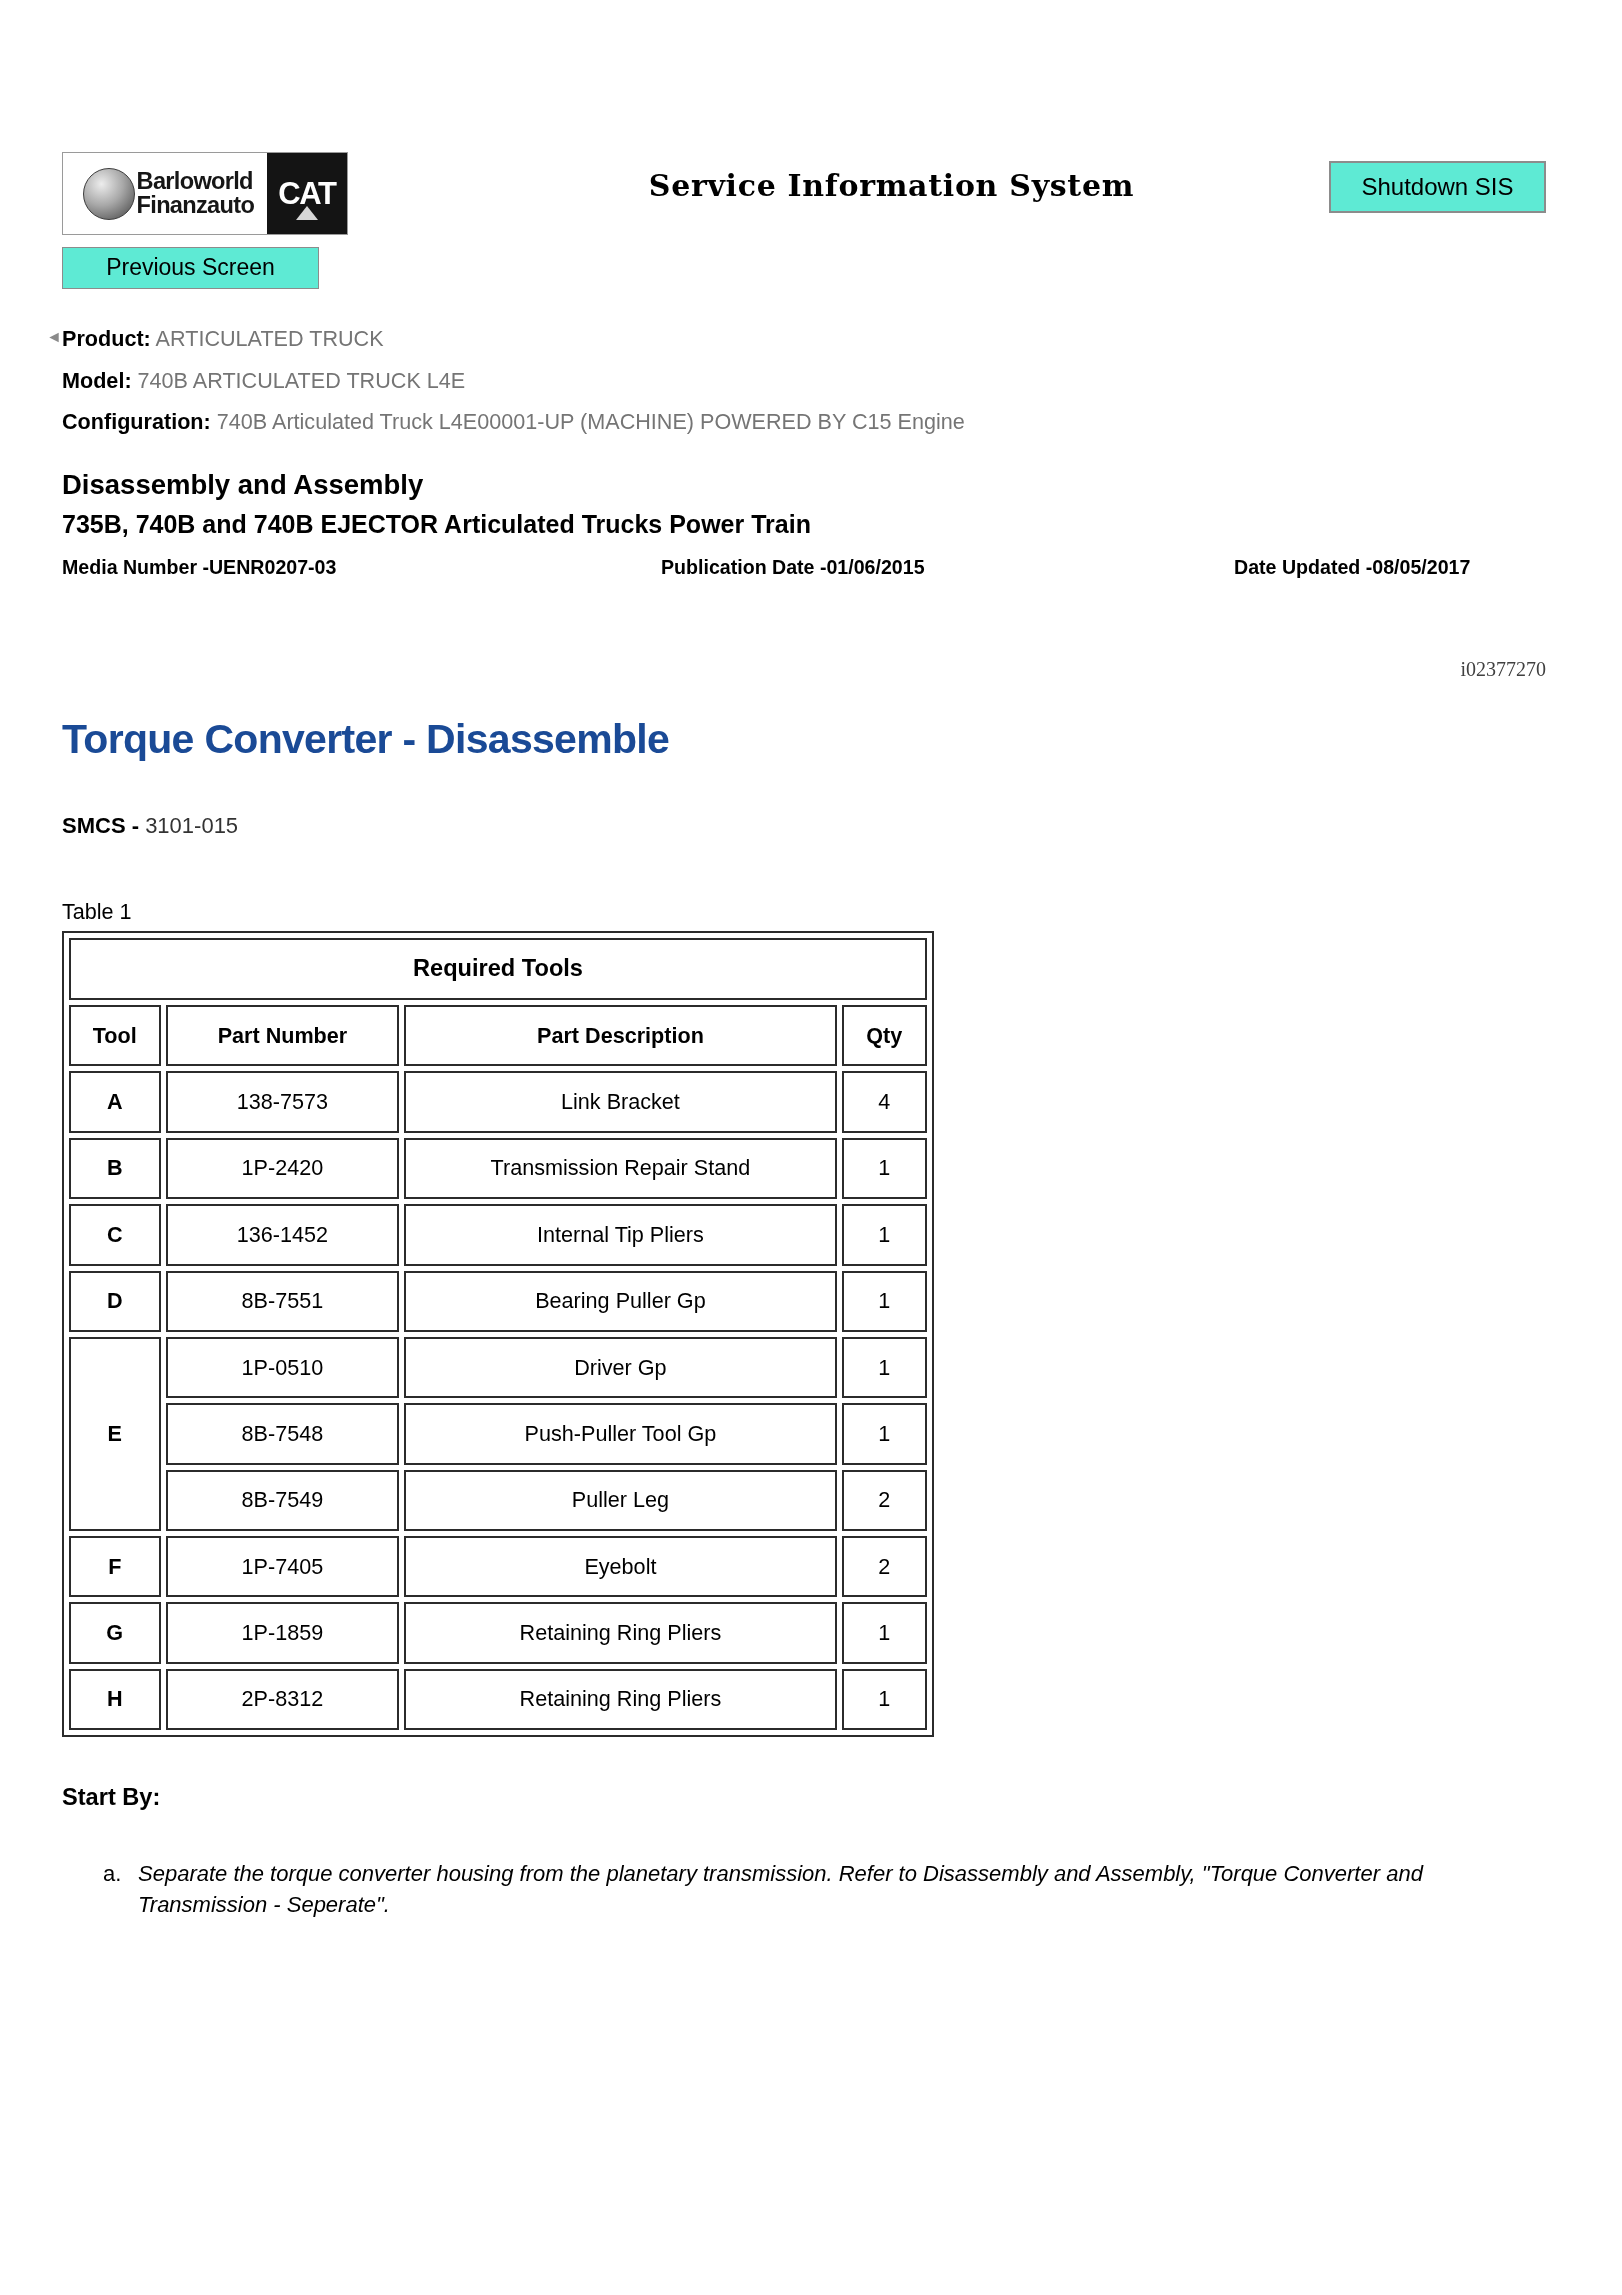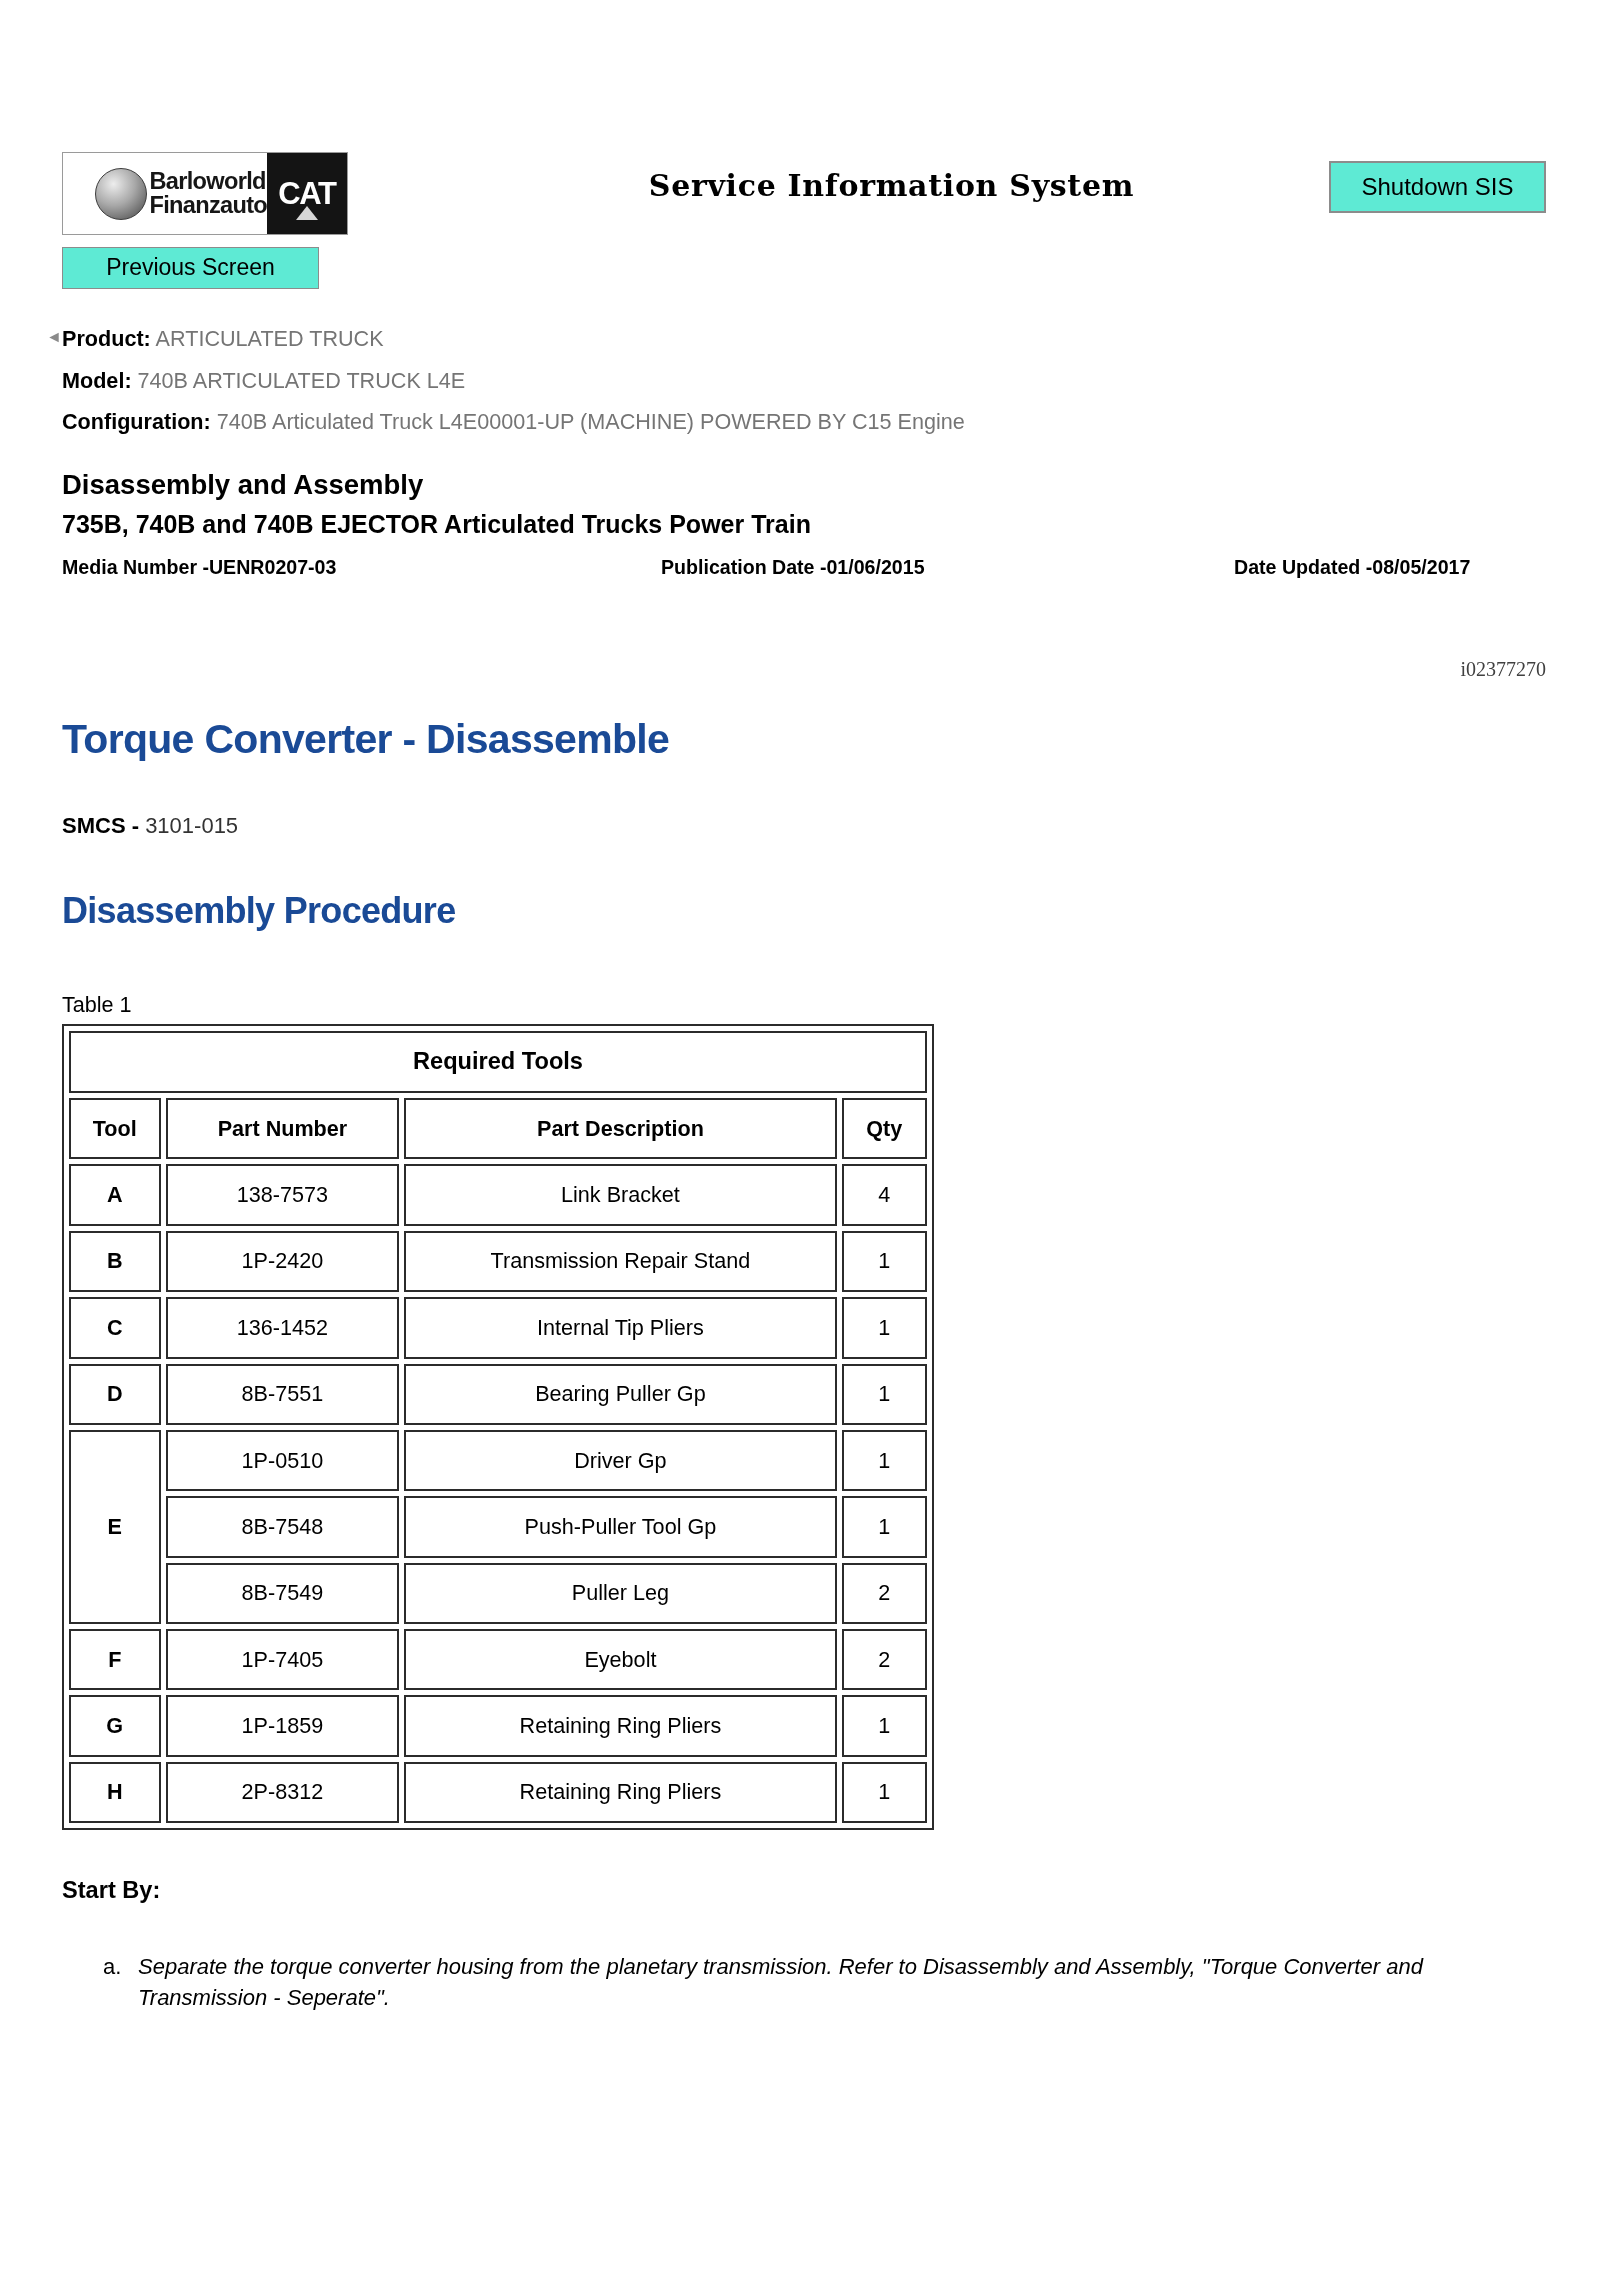--- a/index.html
+++ b/index.html
@@ -16,21 +16,21 @@
 
   
   .header { display:flex; align-items:flex-start; }
   .logo-col { width:294px; flex:none; }
   .logo {
     width:286px; height:83px;
     border:1.3px solid #9a9a9a;
     box-sizing:border-box;
     display:flex; background:#fff;
   }
-  .logo-white { flex:1; display:flex; align-items:center; gap:2px; padding-left:19.6px;justify-content:flex-end; }
+  .logo-white { flex:1; display:flex; align-items:center; gap:2px; padding-left:19.6px; }
   .globe {
     width:52px; height:52px; flex:none;
     border-radius:50%;
     border:1.3px solid #3c3c3c;
     background: radial-gradient(circle at 35% 30%, #ededed 0%, #a8a8a8 45%, #404040 100%);
     box-sizing:border-box;
   }
   .logo-text { font-weight:bold; font-size:23.6px; line-height:1.0; letter-spacing:-0.7px; color:#161616; }
   .logo-cat {
     width:80px; flex:none;
@@ -161,21 +161,20 @@
     <span>Publication Date -01/06/2015</span>
     <span>Date Updated -08/05/2017</span>
   </div>
   <div class="doc-id">i02377270</div>
 
   <div class="main-heading">Torque Converter - Disassemble</div>
   <div class="smcs">
     <span class="smcs-label">SMCS -</span>
     <span class="smcs-value">3101-015</span>
   </div>
-  <div class="proc-heading">Disassembly Procedure</div>
 
   <div class="table-caption">Table 1</div>
   <table class="tools-table">
     <colgroup>
         <col class="c-tool">
         <col class="c-pn">
         <col class="c-desc">
         <col class="c-qty">
       </colgroup>
     <tbody>

